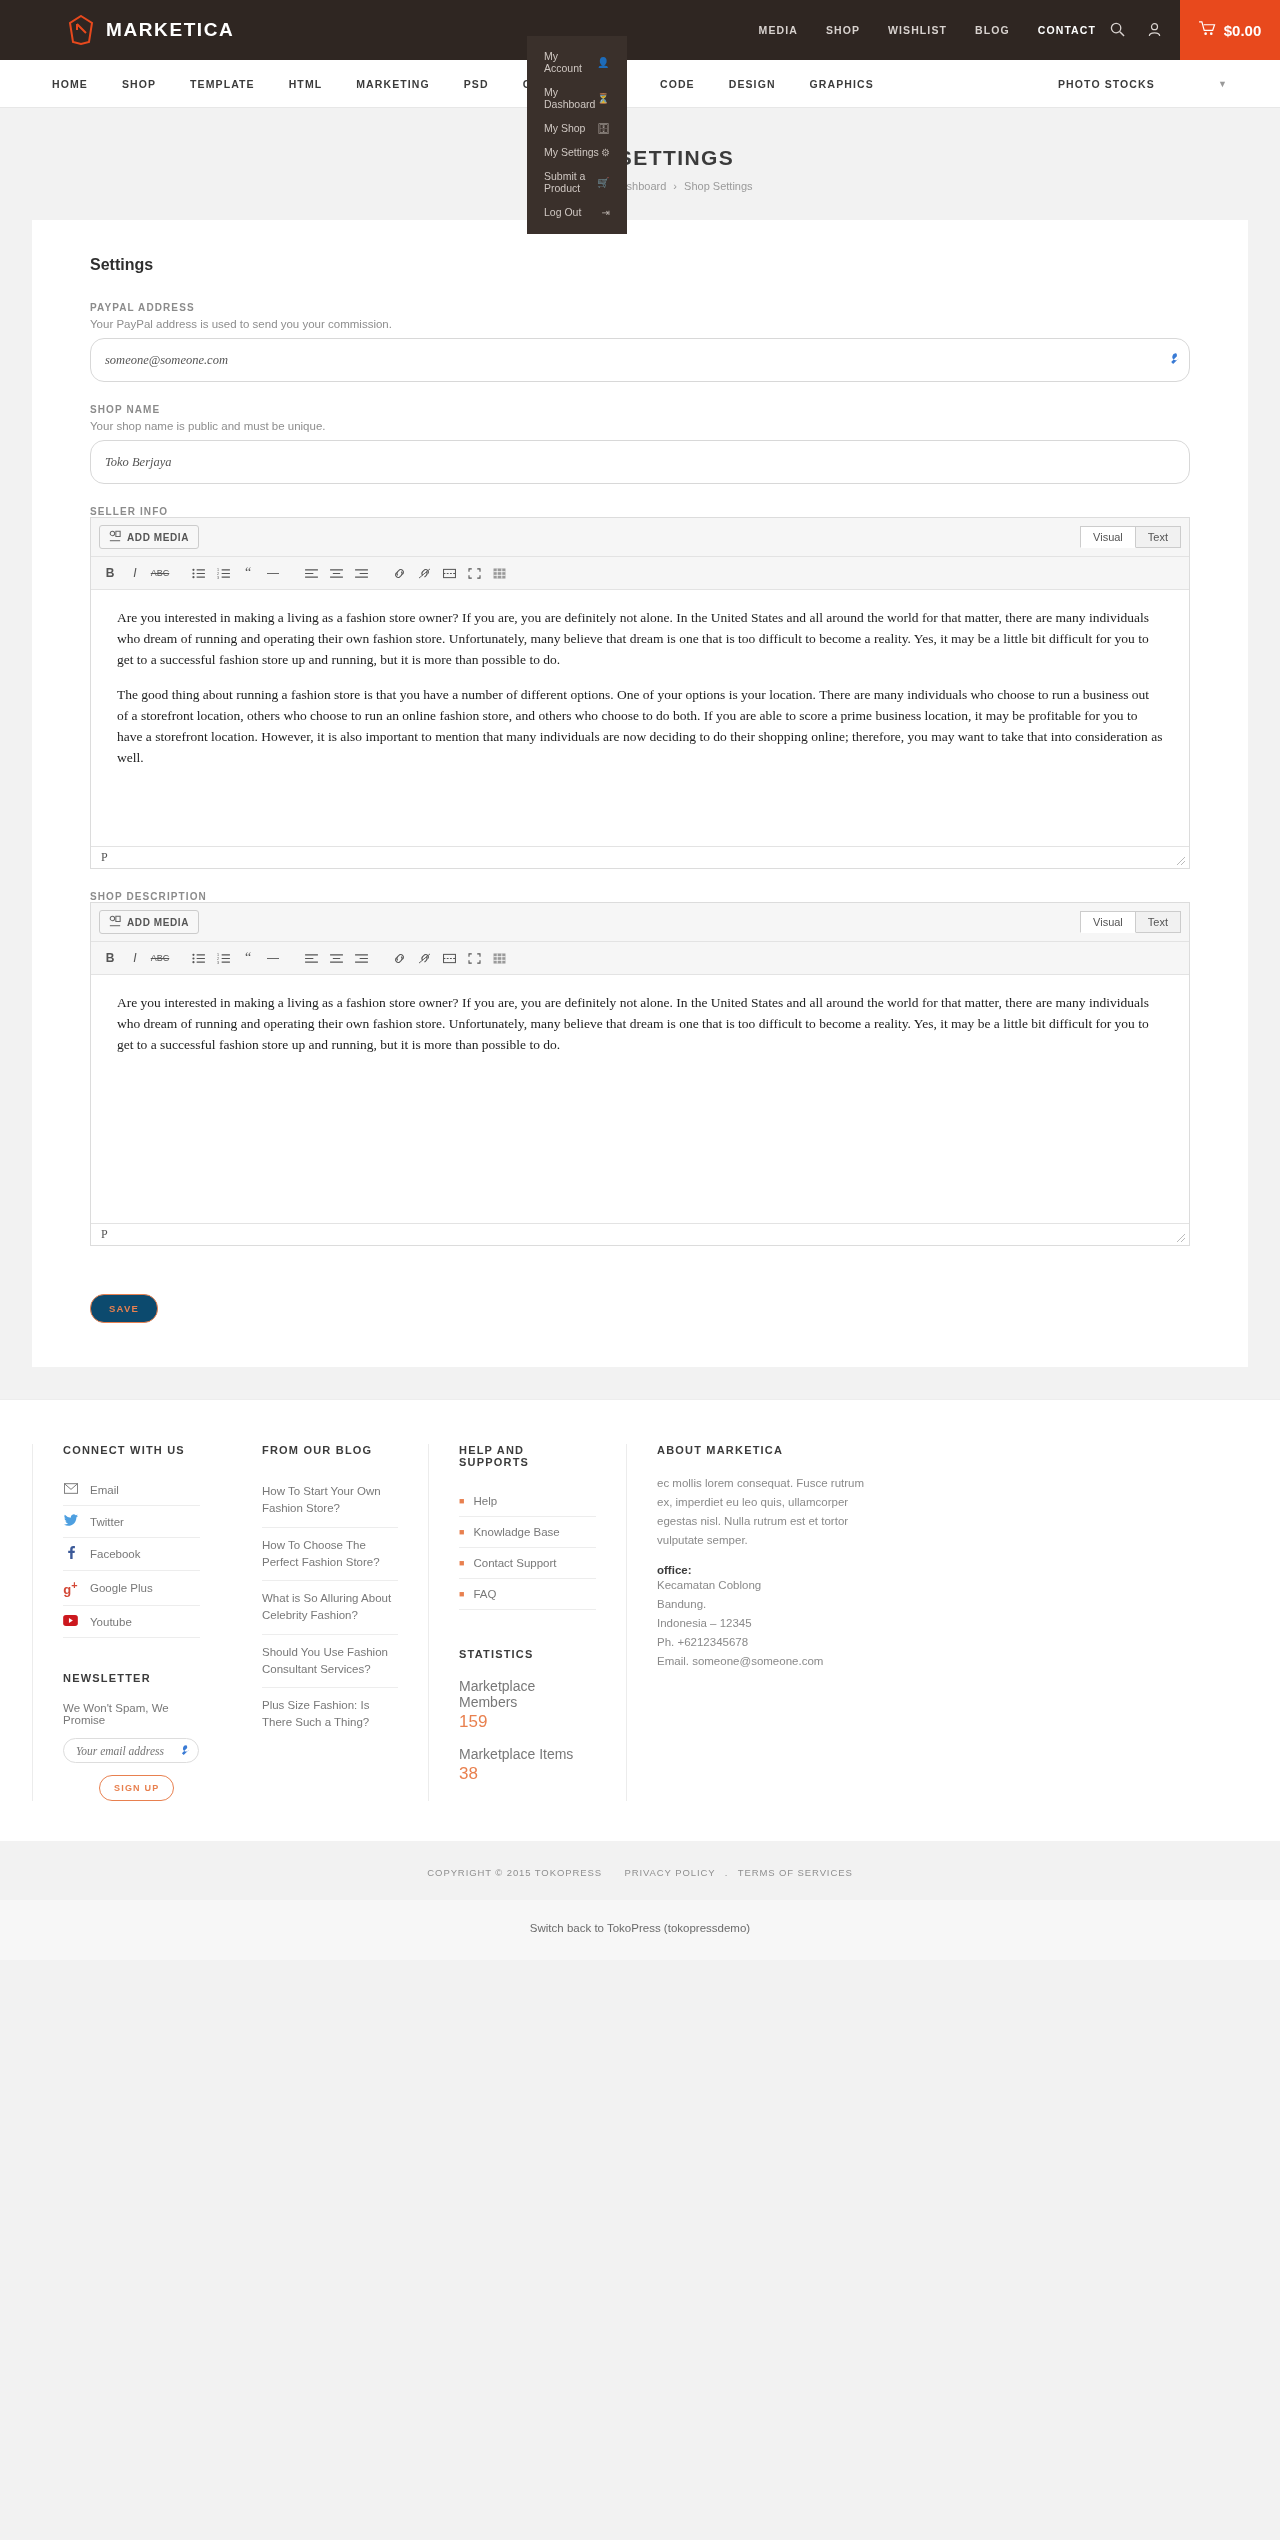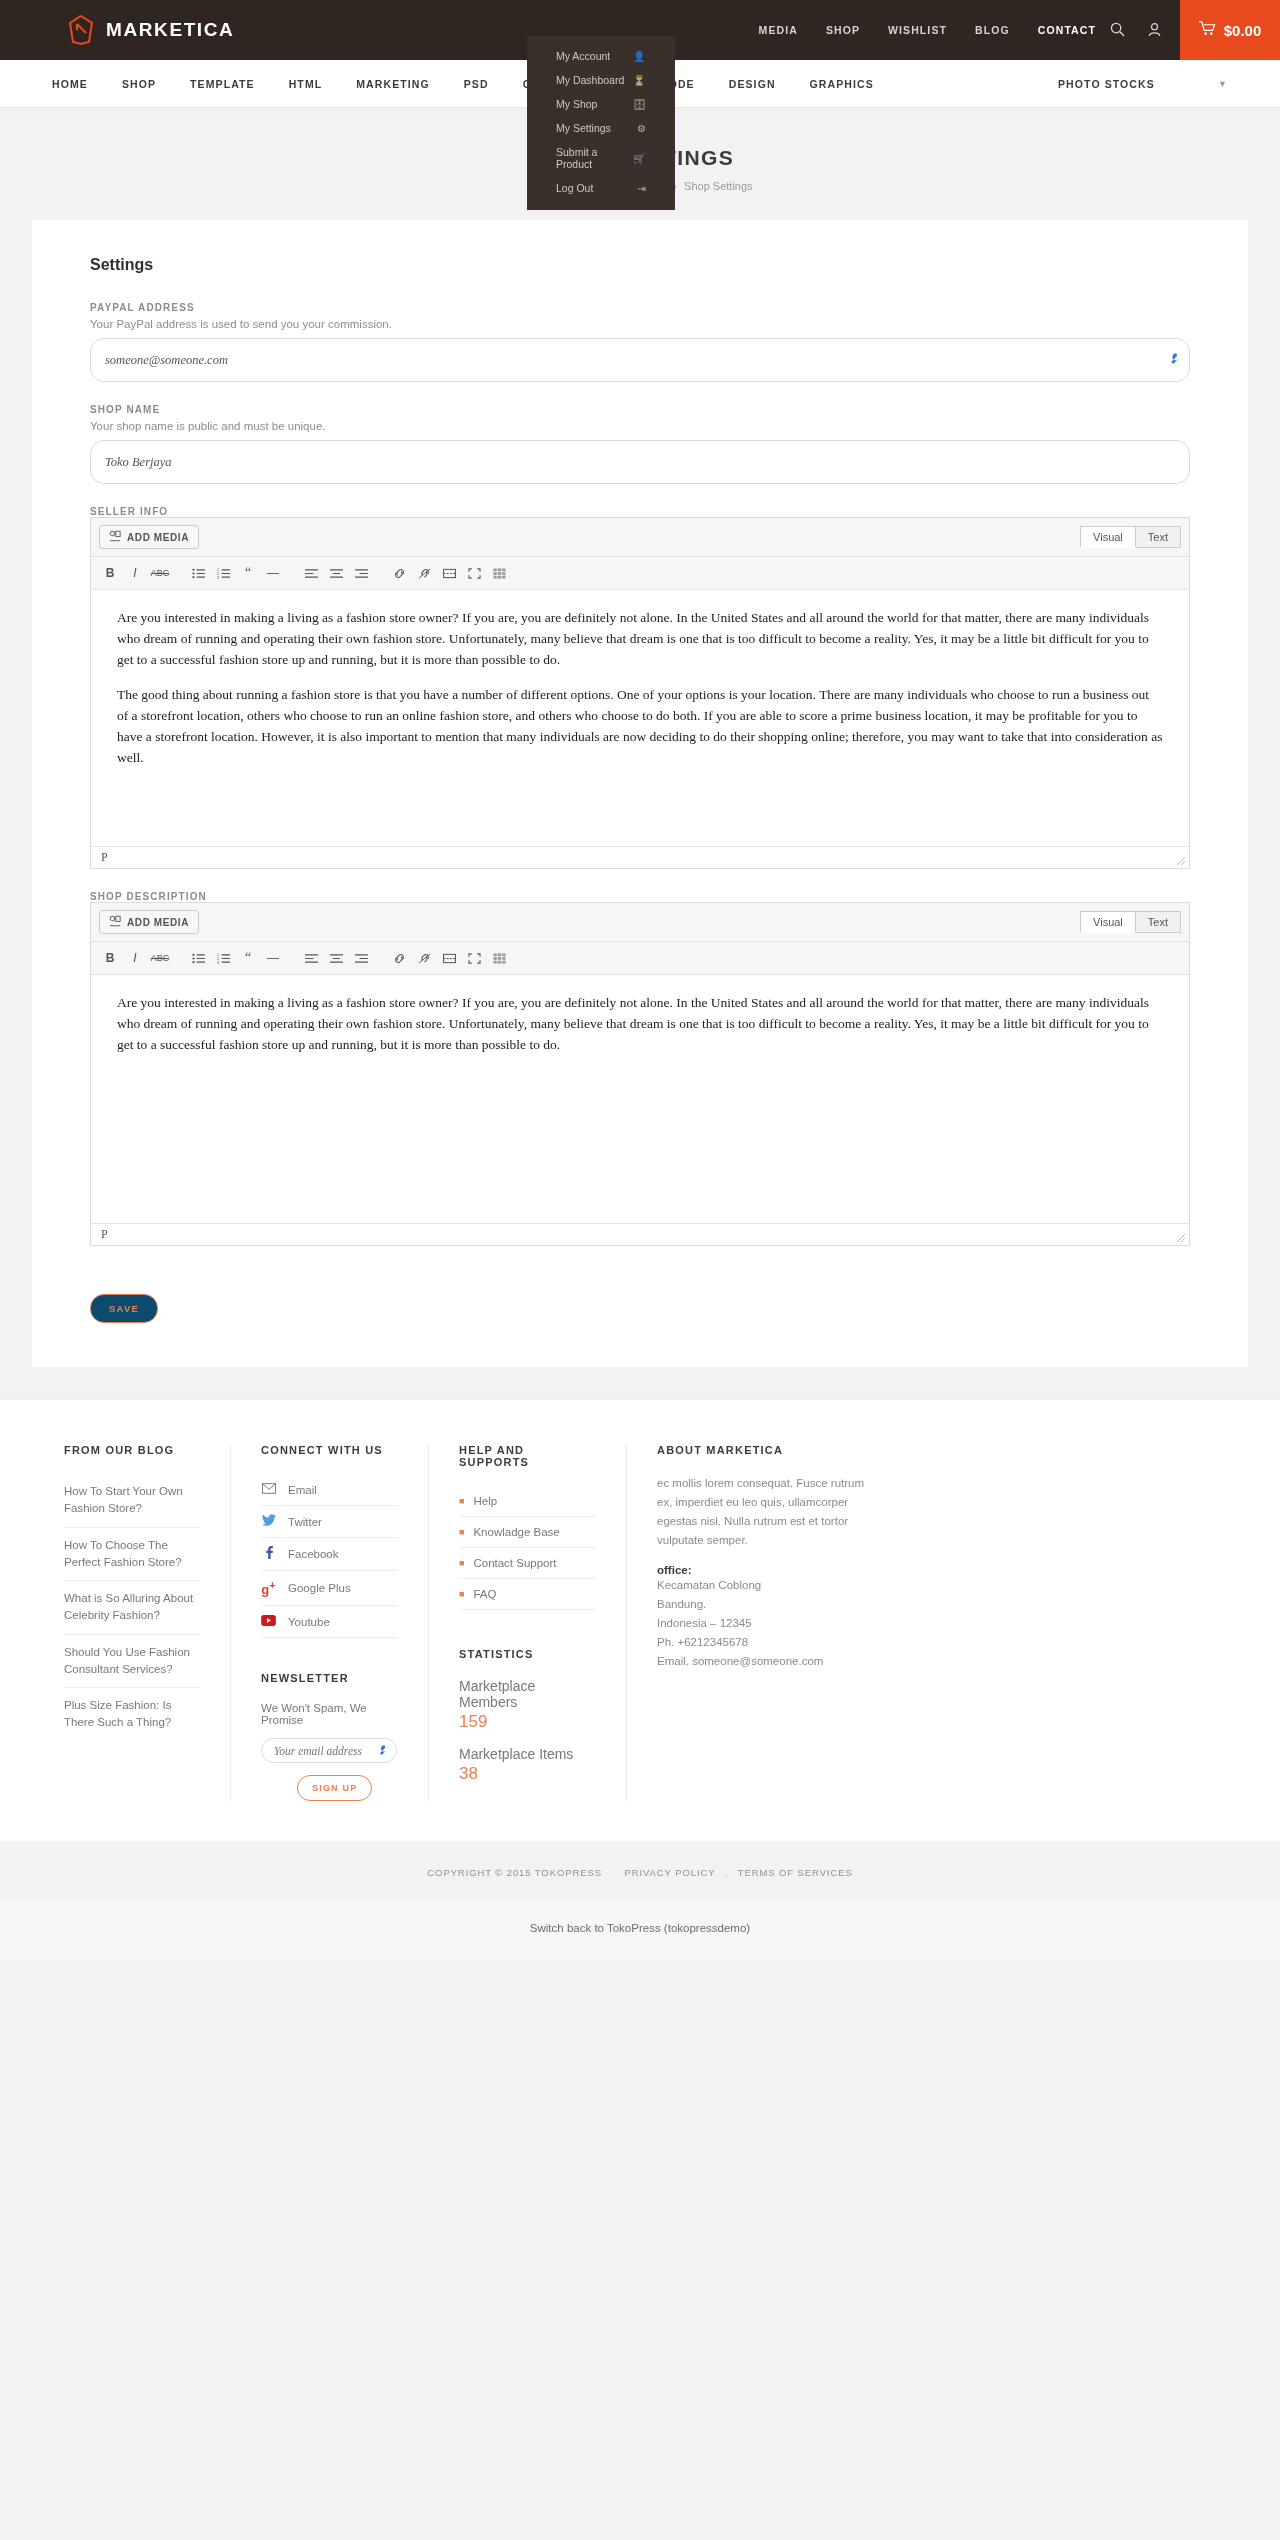--- a/index.html
+++ b/index.html
@@ -97,24 +97,24 @@
     width: 170px;
     justify-content: space-between;
   }
   .caret-down { font-size: 9px; color: #999; }
 
   
   .account-menu {
     position: absolute;
     top: 36px;
     left: 527px;
-    width: 148px;
+    width: 100px;
     background: #3a302b;
     z-index: 60;
-    padding: 8px 16px 10px;
+    padding: 8px 4px 10px;
   }
   .account-menu .item {
     display: flex;
     align-items: center;
     justify-content: space-between;
     padding: 6px 13px;
     color: #cfc7c2;
     font-size: 10.5px;
     cursor: pointer;
   }
@@ -744,81 +744,81 @@
         </div>
       </div>
     </div>
 
     <button class="save-btn">SAVE</button>
   </div>
 
   <div class="footer">
     <div class="footer-inner">
 
+      <div class="fcol c2">
+        <div class="fhead">CONNECT WITH US</div>
+        <div class="social-row">
+          <span class="sic">
+            <svg width="14" height="11" viewBox="0 0 16 12">
+                <rect x="0.5" y="0.5" width="15" height="11" fill="none" stroke="#787878" stroke-width="1.1"></rect>
+                <path d="M0.5 0.5 L8 7 L15.5 0.5" fill="none" stroke="#787878" stroke-width="1.1"></path>
+              </svg>
+          </span>
+          <span>Email</span>
+        </div>
+        <div class="social-row">
+          <span class="sic" style="color:#4d9fe0">
+            <svg width="14" height="12" viewBox="0 0 16 13">
+                <path d="M16 1.6a6.4 6.4 0 0 1-1.9.5A3.3 3.3 0 0 0 15.5.3a6.6 6.6 0 0 1-2.1.8A3.3 3.3 0 0 0 7.8 4a9.3 9.3 0 0 1-6.8-3.4 3.3 3.3 0 0 0 1 4.4A3.2 3.2 0 0 1 .5 4.6a3.3 3.3 0 0 0 2.6 3.2 3.3 3.3 0 0 1-1.5.1 3.3 3.3 0 0 0 3 2.3A6.6 6.6 0 0 1 0 11.6a9.3 9.3 0 0 0 5 1.5c6 0 9.3-5 9.1-9.5A6.6 6.6 0 0 0 16 1.6z" fill="#4d9fe0"></path>
+              </svg>
+          </span>
+          <span>Twitter</span>
+        </div>
+        <div class="social-row">
+          <span class="sic" style="color:#3b5998">
+            <svg width="13" height="13" viewBox="0 0 13 13">
+                <path d="M8.6 13V7.1h2l.3-2.3H8.6V3.3c0-.7.2-1.1 1.1-1.1h1.2V.1C10.7.1 10 0 9.2 0 7.4 0 6.2 1.1 6.2 3.1v1.7H4.2v2.3h2V13z" fill="#3b5998"></path>
+              </svg>
+          </span>
+          <span>Facebook</span>
+        </div>
+        <div class="social-row">
+          <span class="sic" style="color:#d34836;font-weight:bold">g<sup>+</sup></span>
+          <span>Google Plus</span>
+        </div>
+        <div class="social-row">
+          <span class="sic">
+            <svg width="15" height="11" viewBox="0 0 16 12">
+                <rect x="0" y="0" width="16" height="12" rx="3" fill="#cc181e"></rect>
+                <path d="M6.3 3.3 L10.6 6 L6.3 8.7z" fill="#fff"></path>
+              </svg>
+          </span>
+          <span>Youtube</span>
+        </div>
+
+        <div class="fhead" style="margin-top:34px">NEWSLETTER</div>
+        <div class="news-sub">We Won't Spam, We Promise</div>
+        <div class="news-input-wrap">
+          <input class="news-input" type="text" placeholder="Your email address" style="">
+          <span class="wrench2">
+            <svg width="11" height="11" viewBox="0 0 14 14">
+                <path d="M9.5 1 a4 4 0 1 0 3.2 5.6 L6 13.3 l-2.3-2.3 6.7-6.7 A4 4 0 0 0 9.5 1z" fill="#3a7bd5"></path>
+              </svg>
+          </span>
+        </div>
+        <button class="signup-btn">SIGN UP</button>
+      </div>
+
       <div class="fcol c1">
         <div class="fhead">FROM OUR BLOG</div>
         <a class="blog-link" href="#">How To Start Your Own Fashion Store?</a>
         <a class="blog-link" href="#">How To Choose The Perfect Fashion Store?</a>
         <a class="blog-link" href="#">What is So Alluring About Celebrity Fashion?</a>
         <a class="blog-link" href="#">Should You Use Fashion Consultant Services?</a>
         <a class="blog-link" href="#">Plus Size Fashion: Is There Such a Thing?</a>
-      </div>
-
-      <div class="fcol c2">
-        <div class="fhead">CONNECT WITH US</div>
-        <div class="social-row">
-          <span class="sic">
-            <svg width="14" height="11" viewBox="0 0 16 12">
-                <rect x="0.5" y="0.5" width="15" height="11" fill="none" stroke="#787878" stroke-width="1.1"></rect>
-                <path d="M0.5 0.5 L8 7 L15.5 0.5" fill="none" stroke="#787878" stroke-width="1.1"></path>
-              </svg>
-          </span>
-          <span>Email</span>
-        </div>
-        <div class="social-row">
-          <span class="sic" style="color:#4d9fe0">
-            <svg width="14" height="12" viewBox="0 0 16 13">
-                <path d="M16 1.6a6.4 6.4 0 0 1-1.9.5A3.3 3.3 0 0 0 15.5.3a6.6 6.6 0 0 1-2.1.8A3.3 3.3 0 0 0 7.8 4a9.3 9.3 0 0 1-6.8-3.4 3.3 3.3 0 0 0 1 4.4A3.2 3.2 0 0 1 .5 4.6a3.3 3.3 0 0 0 2.6 3.2 3.3 3.3 0 0 1-1.5.1 3.3 3.3 0 0 0 3 2.3A6.6 6.6 0 0 1 0 11.6a9.3 9.3 0 0 0 5 1.5c6 0 9.3-5 9.1-9.5A6.6 6.6 0 0 0 16 1.6z" fill="#4d9fe0"></path>
-              </svg>
-          </span>
-          <span>Twitter</span>
-        </div>
-        <div class="social-row">
-          <span class="sic" style="color:#3b5998">
-            <svg width="13" height="13" viewBox="0 0 13 13">
-                <path d="M8.6 13V7.1h2l.3-2.3H8.6V3.3c0-.7.2-1.1 1.1-1.1h1.2V.1C10.7.1 10 0 9.2 0 7.4 0 6.2 1.1 6.2 3.1v1.7H4.2v2.3h2V13z" fill="#3b5998"></path>
-              </svg>
-          </span>
-          <span>Facebook</span>
-        </div>
-        <div class="social-row">
-          <span class="sic" style="color:#d34836;font-weight:bold">g<sup>+</sup></span>
-          <span>Google Plus</span>
-        </div>
-        <div class="social-row">
-          <span class="sic">
-            <svg width="15" height="11" viewBox="0 0 16 12">
-                <rect x="0" y="0" width="16" height="12" rx="3" fill="#cc181e"></rect>
-                <path d="M6.3 3.3 L10.6 6 L6.3 8.7z" fill="#fff"></path>
-              </svg>
-          </span>
-          <span>Youtube</span>
-        </div>
-
-        <div class="fhead" style="margin-top:34px">NEWSLETTER</div>
-        <div class="news-sub">We Won't Spam, We Promise</div>
-        <div class="news-input-wrap">
-          <input class="news-input" type="text" placeholder="Your email address" style="">
-          <span class="wrench2">
-            <svg width="11" height="11" viewBox="0 0 14 14">
-                <path d="M9.5 1 a4 4 0 1 0 3.2 5.6 L6 13.3 l-2.3-2.3 6.7-6.7 A4 4 0 0 0 9.5 1z" fill="#3a7bd5"></path>
-              </svg>
-          </span>
-        </div>
-        <button class="signup-btn">SIGN UP</button>
       </div>
 
       <div class="fcol c3">
         <div class="fhead">HELP AND SUPPORTS</div>
         <div class="help-row">
           <span class="bullet">■</span>
           <span>Help</span>
         </div>
         <div class="help-row">
           <span class="bullet">■</span>

